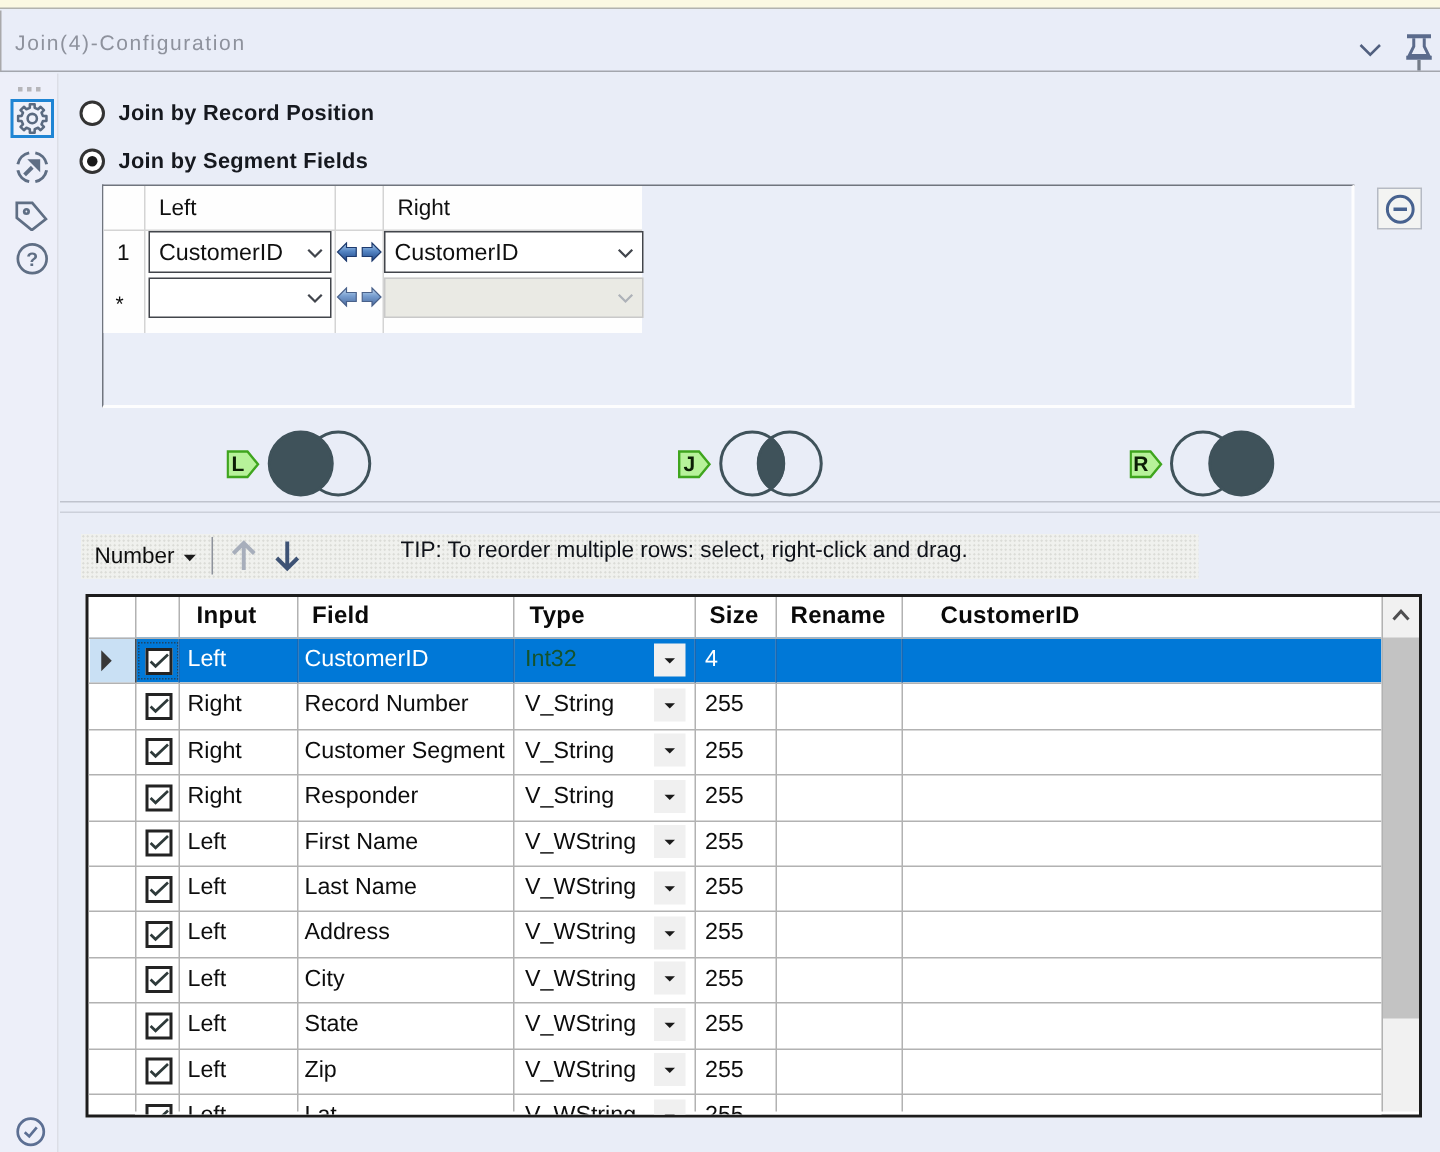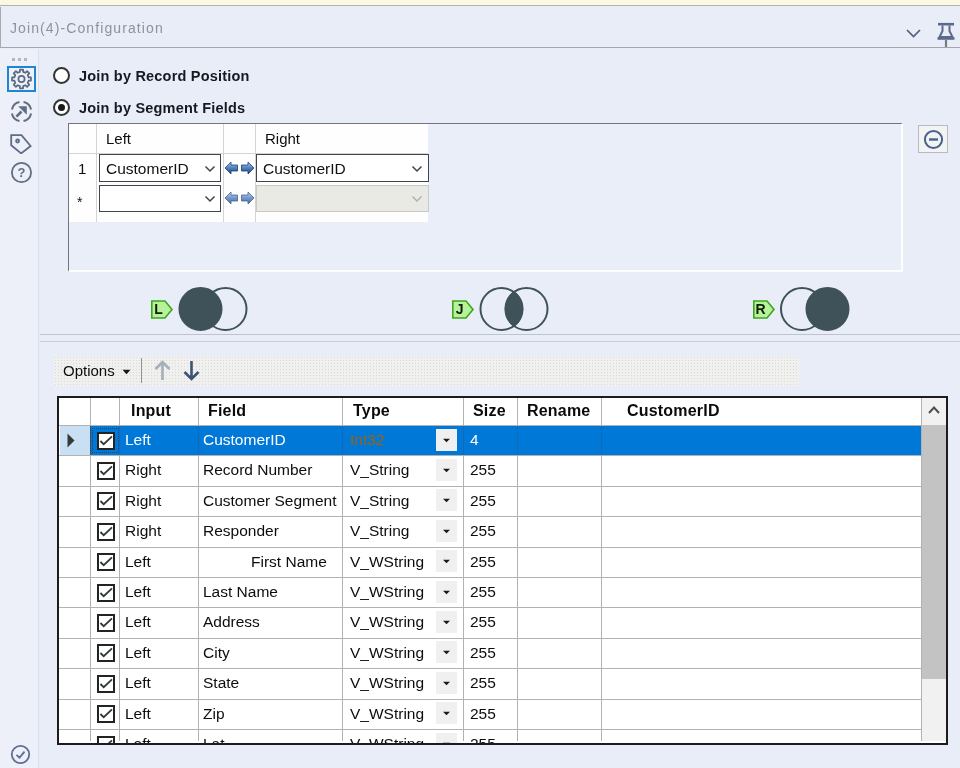--- a/index.html
+++ b/index.html
@@ -150,31 +150,32 @@
     <circle cx="49" cy="23" r="21" fill="none" stroke="#3f525a" stroke-width="2"></circle>
     <circle cx="74.5" cy="23" r="21" fill="#3f525a" stroke="#3f525a" stroke-width="2"></circle>
     <path d="M0.8 15 H14 L21 23.5 L14 32 H0.8 Z" fill="#b7f29a" stroke="#3fa51e" stroke-width="1.6"></path>
     <text x="7.6" y="28.3" text-anchor="middle" font-size="14" font-weight="bold" fill="#0c1e06">R</text>
   </svg>
 
 <div class="abs" style="left:40px;top:334px;width:920px;height:1px;background:#bfc3cd;"></div>
 <div class="abs" style="left:40px;top:341px;width:920px;height:1px;background:#ccd0da;"></div>
 
 <div class="abs" style="left:54px;top:356px;width:745px;height:30px;background:#f0f1ee;background-image:radial-gradient(#d9dad5 0.6px, rgba(0,0,0,0) 0.7px);background-size:3px 3px;">
-  <div class="abs" style="left:9px;top:6px;font-size:15px;color:#0d0d0d;">Options</div>
+  <div class="abs" style="left:9px;top:6px;font-size:15px;color:#0d0d0d;">Number</div>
   <svg class="abs" style="left:68px;top:13px;" width="9" height="6" viewBox="0 0 9 6">
       <path d="M0.5 0.8 L4.5 5.2 L8.5 0.8 Z" fill="#1a1a1a"></path>
     </svg>
   <div class="abs" style="left:87px;top:2px;width:1px;height:25px;background:#8d929b;"></div>
   <svg class="abs" style="left:98px;top:3px;" width="21" height="23" viewBox="0 0 21 23">
     <path d="M10.5 21 V3 M3.5 10 L10.5 3 L17.5 10" fill="none" stroke="#a7aebb" stroke-width="2.6"></path>
   </svg>
   <svg class="abs" style="left:127px;top:3px;" width="21" height="23" viewBox="0 0 21 23">
     <path d="M10.5 2 V20 M3.5 13 L10.5 20 L17.5 13" fill="none" stroke="#3d5274" stroke-width="2.6"></path>
   </svg>
+  <div class="abs" style="left:213px;top:2px;font-size:15px;color:#0e1118;">TIP: To reorder multiple rows: select, right-click and drag.</div>
 </div>
 
 <div class="abs" style="left:57px;top:396px;width:891px;height:349px;border:2px solid #1c1c1c;background:#fff;overflow:hidden;">
 <div class="abs" style="left:72px;top:4px;font-size:16px;font-weight:600;letter-spacing:0.2px;color:#0a0a0a;">Input</div>
 <div class="abs" style="left:149px;top:4px;font-size:16px;font-weight:600;letter-spacing:0.2px;color:#0a0a0a;">Field</div>
 <div class="abs" style="left:294px;top:4px;font-size:16px;font-weight:600;letter-spacing:0.2px;color:#0a0a0a;">Type</div>
 <div class="abs" style="left:414px;top:4px;font-size:16px;font-weight:600;letter-spacing:0.2px;color:#0a0a0a;">Size</div>
 <div class="abs" style="left:468px;top:4px;font-size:16px;font-weight:600;letter-spacing:0.2px;color:#0a0a0a;">Rename</div>
 <div class="abs" style="left:568px;top:4px;font-size:16px;font-weight:600;letter-spacing:0.2px;color:#0a0a0a;">CustomerID</div>
 <div class="abs" style="left:0;top:27.0px;width:862px;height:30.4px;">
@@ -184,21 +185,21 @@
       </svg>
 <div class="abs" style="left:31px;top:0;width:831px;height:100%;background:#0078d7;"></div>
 <div class="abs" style="left:38px;top:6.5px;width:18px;height:18px;background:#fff;border:2px solid #232323;">
         <svg width="15" height="15" viewBox="0 0 15 15" style="position:absolute;left:0px;top:0px;">
           <path d="M1.4 7 L4.7 10.2 L13 2.3" fill="none" stroke="#2e3a3a" stroke-width="1.8"></path>
         </svg>
       </div>
 <div class="abs" style="left:34px;top:4px;width:25px;height:22.5px;outline:1px dotted #1d4668;"></div>
 <div class="abs" style="left:66px;top:6px;font-size:15.5px;color:#fff;">Left</div>
 <div class="abs" style="left:144px;top:6px;font-size:15.5px;color:#fff;">CustomerID</div>
-<div class="abs" style="left:291px;top:6px;font-size:15.5px;color:#a16207;">Int32</div>
+<div class="abs" style="left:291px;top:6px;font-size:15.5px;color:#14532d;">Int32</div>
 <div class="abs" style="left:411px;top:6px;font-size:15.5px;color:#fff;">4</div>
 <div class="abs" style="left:377px;top:3.5px;width:21px;height:22px;background:#f0f0f0;">
         <svg width="21" height="22" viewBox="0 0 21 22" style="position:absolute;left:0;top:0;">
           <path d="M7 9.8 L10.5 13.3 L14 9.8 Z" fill="#1a1a1a"></path>
         </svg>
       </div>
 </div>
 <div class="abs" style="left:0;top:57.4px;width:862px;height:30.4px;">
 <div class="abs" style="left:31px;top:0;width:831px;height:100%;background:#fff;"></div>
 <div class="abs" style="left:38px;top:6.5px;width:18px;height:18px;background:#fff;border:2px solid #232323;">
@@ -251,21 +252,21 @@
       </div>
 </div>
 <div class="abs" style="left:0;top:148.6px;width:862px;height:30.4px;">
 <div class="abs" style="left:31px;top:0;width:831px;height:100%;background:#fff;"></div>
 <div class="abs" style="left:38px;top:6.5px;width:18px;height:18px;background:#fff;border:2px solid #232323;">
         <svg width="15" height="15" viewBox="0 0 15 15" style="position:absolute;left:0px;top:0px;">
           <path d="M1.4 7 L4.7 10.2 L13 2.3" fill="none" stroke="#2e3a3a" stroke-width="1.8"></path>
         </svg>
       </div>
 <div class="abs" style="left:66px;top:6px;font-size:15.5px;color:#0d0d0d;">Left</div>
-<div class="abs" style="left:144px;top:6px;font-size:15.5px;color:#0d0d0d;margin-left:48px;">First Name</div>
+<div class="abs" style="left:144px;top:6px;font-size:15.5px;color:#0d0d0d;">First Name</div>
 <div class="abs" style="left:291px;top:6px;font-size:15.5px;color:#0d0d0d;">V_WString</div>
 <div class="abs" style="left:411px;top:6px;font-size:15.5px;color:#0d0d0d;">255</div>
 <div class="abs" style="left:377px;top:3.5px;width:21px;height:22px;background:#f0f0f0;">
         <svg width="21" height="22" viewBox="0 0 21 22" style="position:absolute;left:0;top:0;">
           <path d="M7 9.8 L10.5 13.3 L14 9.8 Z" fill="#1a1a1a"></path>
         </svg>
       </div>
 </div>
 <div class="abs" style="left:0;top:179.0px;width:862px;height:30.4px;">
 <div class="abs" style="left:31px;top:0;width:831px;height:100%;background:#fff;"></div>

